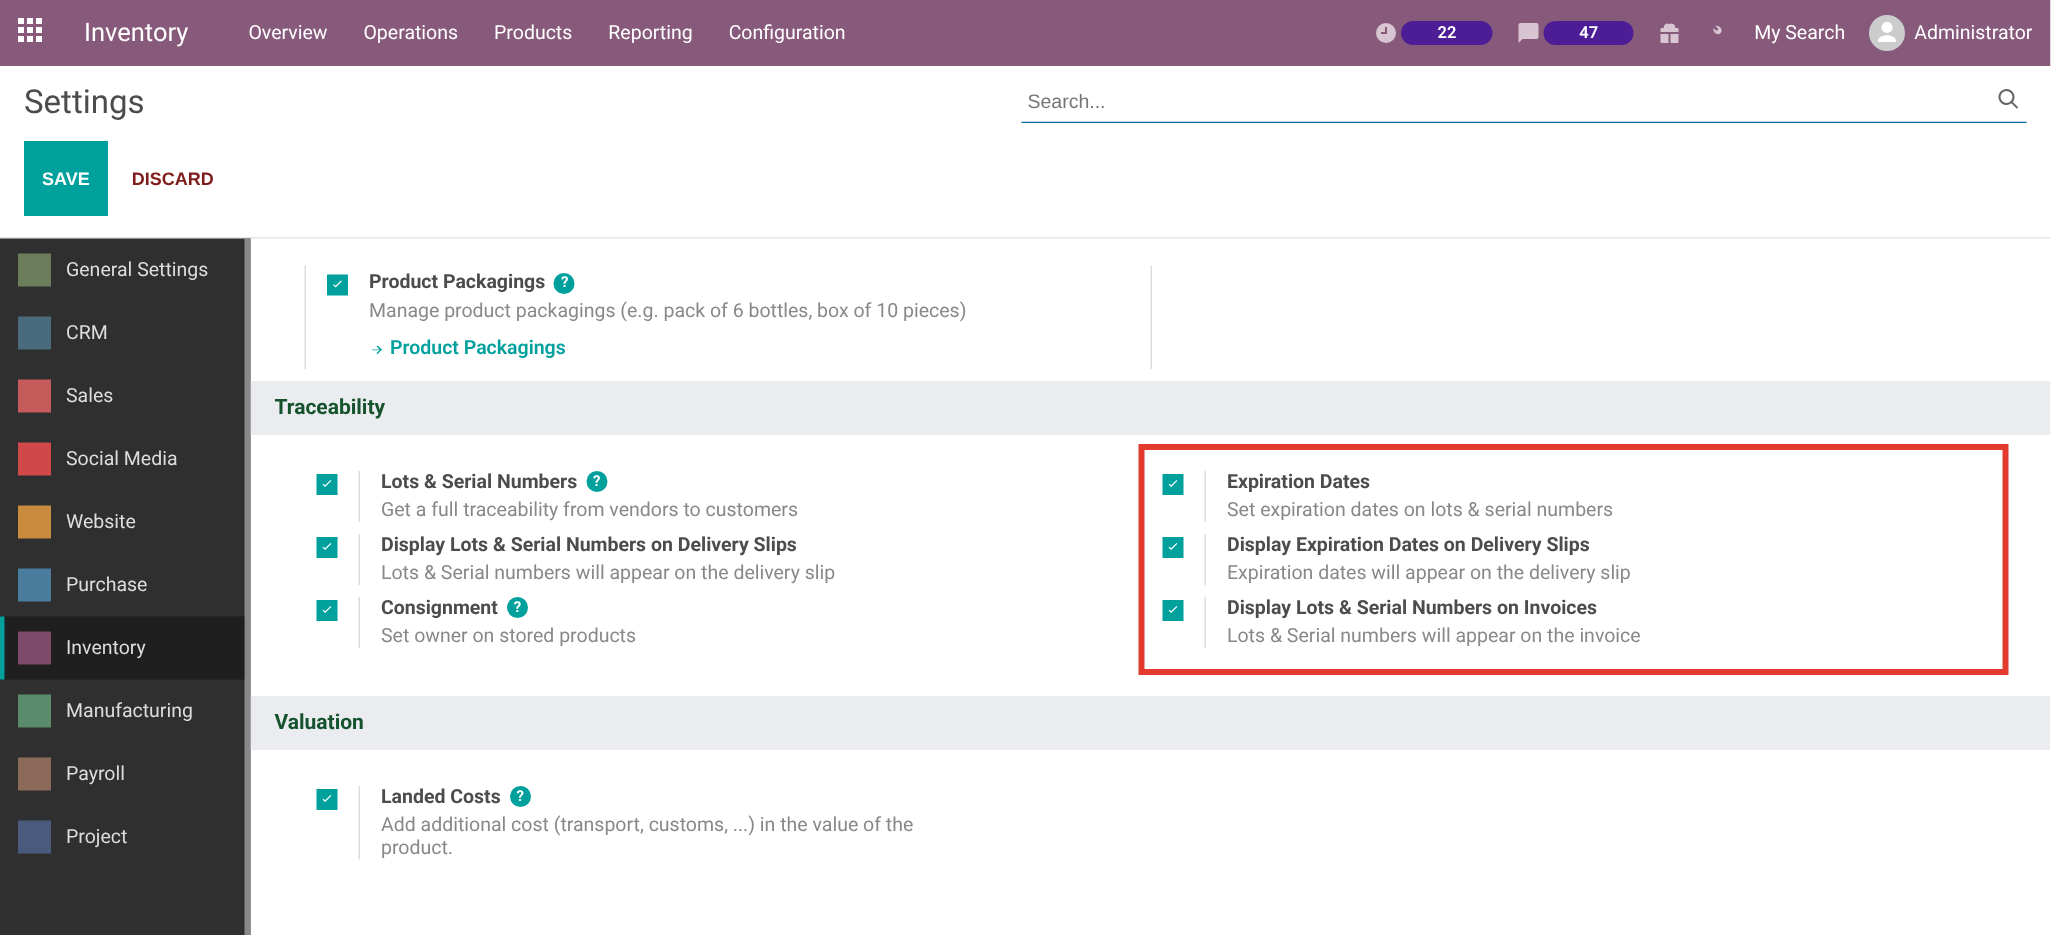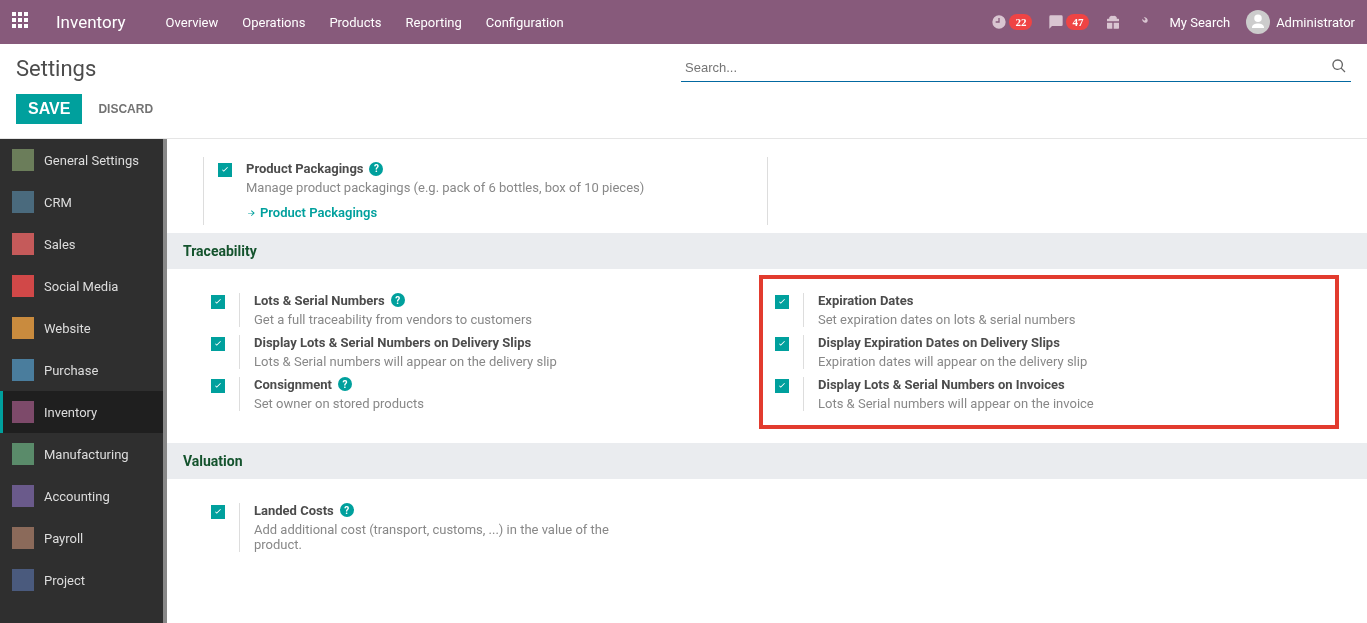--- a/index.html
+++ b/index.html
@@ -7,34 +7,34 @@
 
 .topbar { background: #875a7b; height: 44px; display: flex; align-items: center; padding: 0 12px; color: #fff; }
 .apps-icon { width: 20px; height: 20px; display: grid; grid-template-columns: repeat(3,4px); grid-template-rows: repeat(3,4px); gap: 2px; margin-right: 24px; cursor: pointer; }
 .apps-icon span { background: #fff; }
 .topbar .brand { font-size: 17px; font-weight: 400; margin-right: 40px; }
 .topbar nav { display: flex; gap: 24px; }
 .topbar nav a { color: #fff; text-decoration: none; font-size: 13px; cursor: pointer; }
 .topbar .spacer { flex: 1; }
 .topbar .right { display: flex; align-items: center; gap: 16px; }
 .badge-item { display: flex; align-items: center; gap: 2px; cursor: pointer; }
-.badge { background: #ef4444; color: #fff; border-radius: 8px; padding: 0 6px; font-size: 11px; font-weight: 600; line-height: 16px; font-family: Liberation Serif, serif; }
+.badge { background: #4c1d95; color: #fff; border-radius: 8px; padding: 0 24px; font-size: 11px; font-weight: 600; line-height: 16px; }
 .icon-svg { width: 16px; height: 16px; fill: #d9c5d1; }
 .avatar { width: 24px; height: 24px; border-radius: 50%; background: #ccc; display: inline-flex; align-items: center; justify-content: center; }
 .avatar svg { width: 18px; height: 18px; fill: #fff; }
 
 .subbar { border-bottom: 1px solid #e5e5e5; padding: 10px 16px 14px; }
 .subbar-top { display: flex; align-items: center; }
 .subbar h1 { font-size: 22px; font-weight: 400; color: #4c4c4c; flex: 0 0 auto; }
 .search-wrap { margin-left: auto; width: 670px; position: relative; border-bottom: 1px solid #0369a1; }
 .search-wrap input { width: 100%; border: none; outline: none; padding: 6px 28px 6px 4px; font-size: 13px; color: #666; }
 .search-wrap .sicn { position: absolute; right: 4px; top: 4px; }
 .action-row { margin-top: 12px; display: flex; align-items: center; gap: 16px; }
-.btn-save { background: #00a09d; color: #fff; border: none; padding: 6px 12px; font-weight: 700; font-size: 16px; cursor: pointer; }
-.btn-discard { color: #737373; background: none; border: none; font-weight: 700; font-size: 12px; cursor: pointer; }
+.btn-save { background: #00a09d; color: #fff; border: none; padding: 18px 12px; font-weight: 700; font-size: 12px; cursor: pointer; }
+.btn-discard { color: #7f1d1d; background: none; border: none; font-weight: 700; font-size: 12px; cursor: pointer; }
 
 .body-row { display: flex; height: calc(623px - 44px - 90px); }
 .sidebar { width: 167px; background: #2f2f2f; color: #ddd; overflow-y: auto; border-right: 4px solid #888; position: relative; }
 .sidebar::-webkit-scrollbar { width: 0; }
 .side-item { display: flex; align-items: center; gap: 10px; padding: 10px 12px; cursor: pointer; font-size: 13px; }
 .side-item.active { background: #1f1f1f; border-left: 3px solid #00a09d; padding-left: 9px; }
 .side-icon { width: 22px; height: 22px; display: flex; align-items: center; justify-content: center; font-size: 13px; color: #fff; }
 .ic-gear { background: #6b7d5a; }
 .ic-crm { background: #4a6a7d; }
 .ic-sales { background: #c55a5a; }
@@ -166,24 +166,20 @@
       </div>
       <div class="side-item active">
         <div class="side-icon ic-inv"></div>
         <span>Inventory</span>
       </div>
       <div class="side-item">
         <div class="side-icon ic-mfg"></div>
         <span>Manufacturing</span>
       </div>
       <div class="side-item">
-        <div class="side-icon ic-acct"></div>
-        <span>Accounting</span>
-      </div>
-      <div class="side-item">
         <div class="side-icon ic-payroll"></div>
         <span>Payroll</span>
       </div>
       <div class="side-item">
         <div class="side-icon ic-project"></div>
         <span>Project</span>
       </div>
     </div>
 
   <div class="main">

